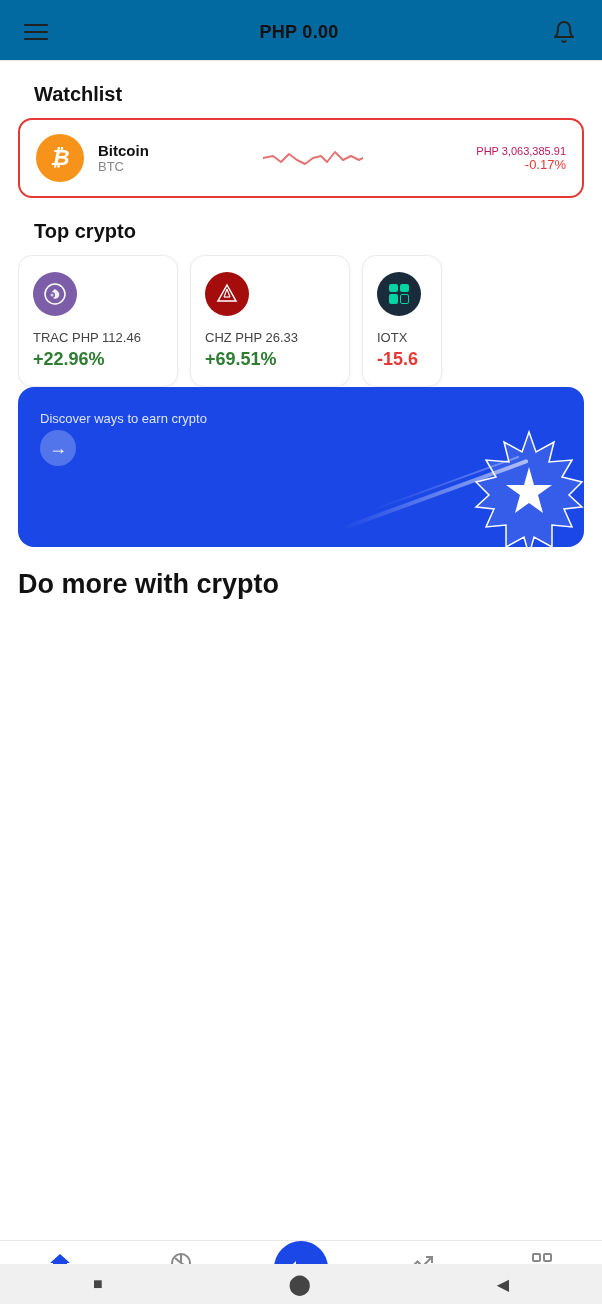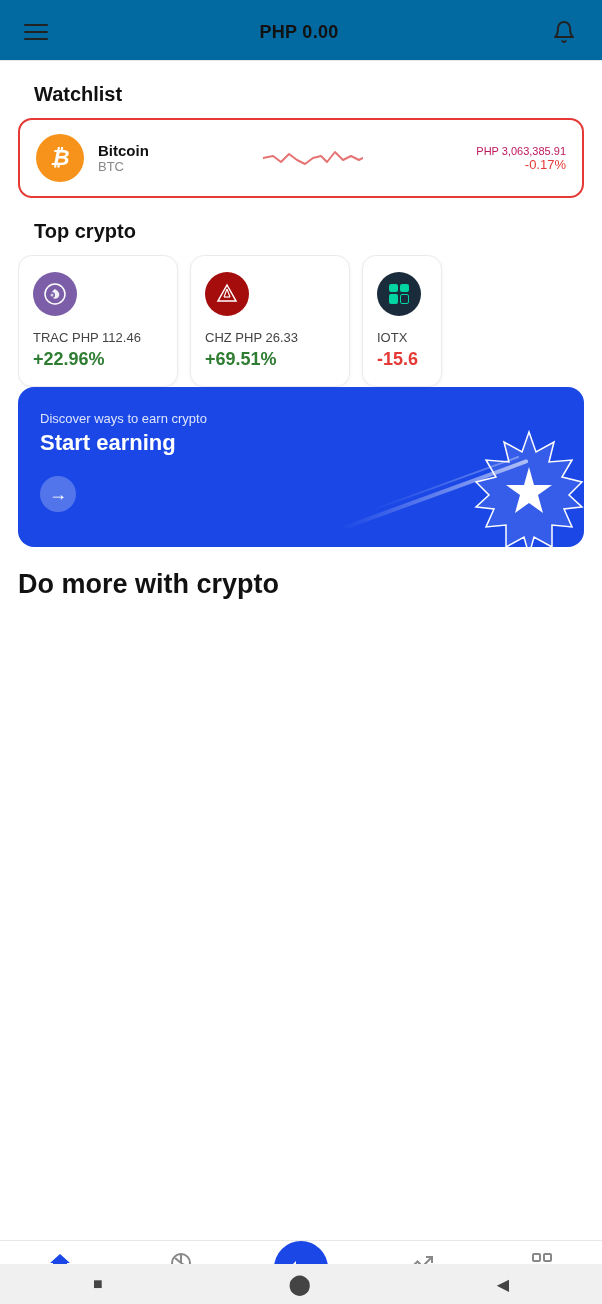--- a/index.html
+++ b/index.html
@@ -424,21 +424,20 @@
       <div class="mover-change-neg">-15.6</div>
     </div>
   </div>
 
 
   <div class="rewards-card">
     <div class="glow-trail"></div>
     <div class="glow-trail2"></div>
 
     <div class="rewards-subtitle">Discover ways to earn crypto</div>
-    <div class="rewards-title">Start earning</div>
     <div class="rewards-arrow">
       <span>→</span>
     </div>
 
     <div class="rewards-badge">
       <svg width="130" height="130" viewBox="0 0 130 130" fill="none">
 
         <polygon points="65,5 72,25 90,15 85,35 108,33 98,50 118,55 105,68 118,80 100,82 108,100 88,98 88,120 70,110 65,128 60,110 42,120 42,98 22,100 30,82 12,80 25,68 12,55 32,50 22,33 45,35 40,15 58,25" fill="rgba(255,255,255,0.12)" stroke="white" stroke-width="1.5"></polygon>
 
         <polygon points="65,40 70,58 88,58 74,68 79,86 65,76 51,86 56,68 42,58 60,58" fill="white"></polygon>

